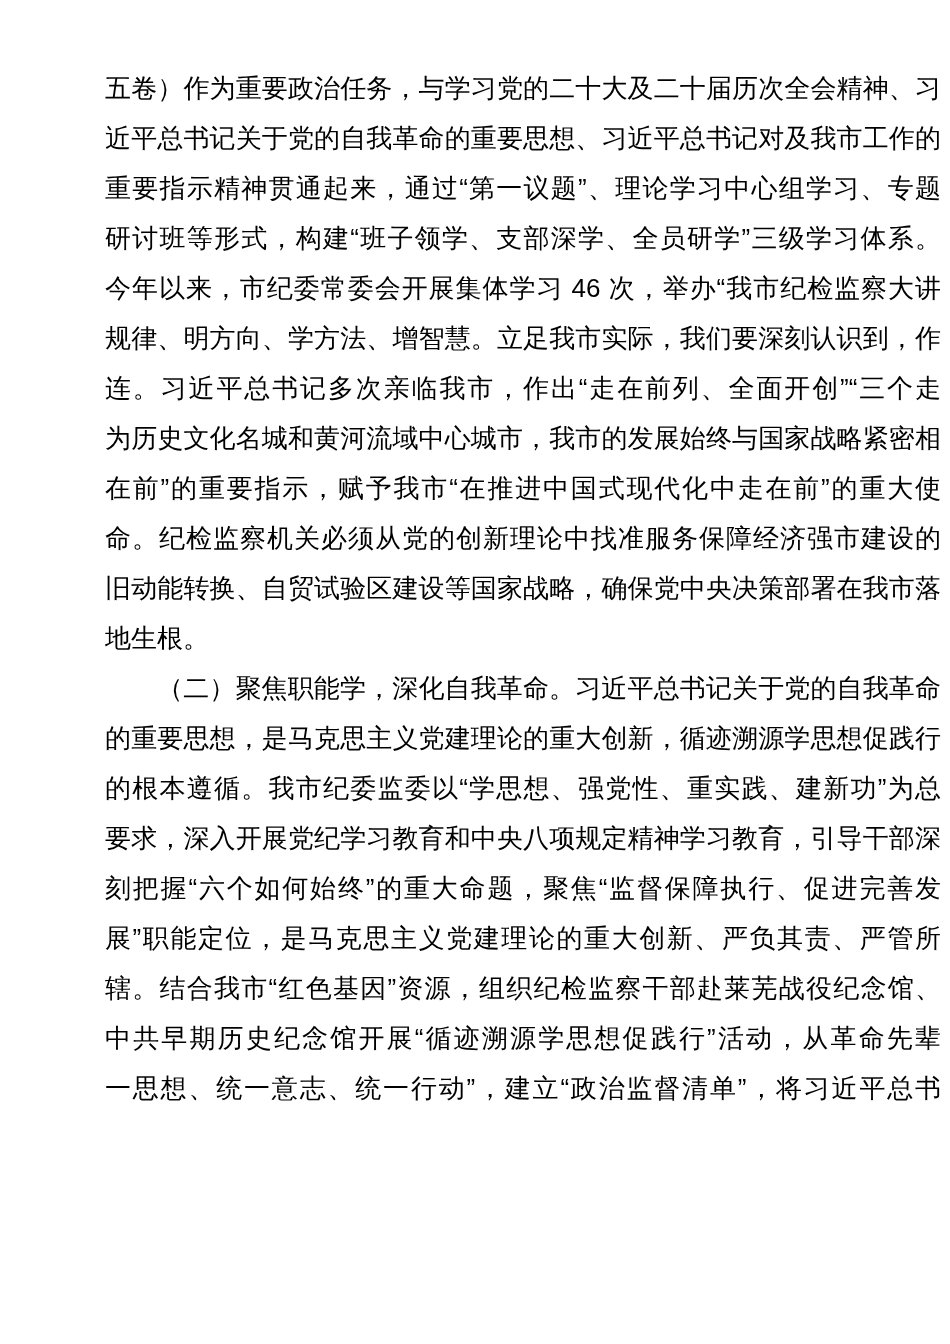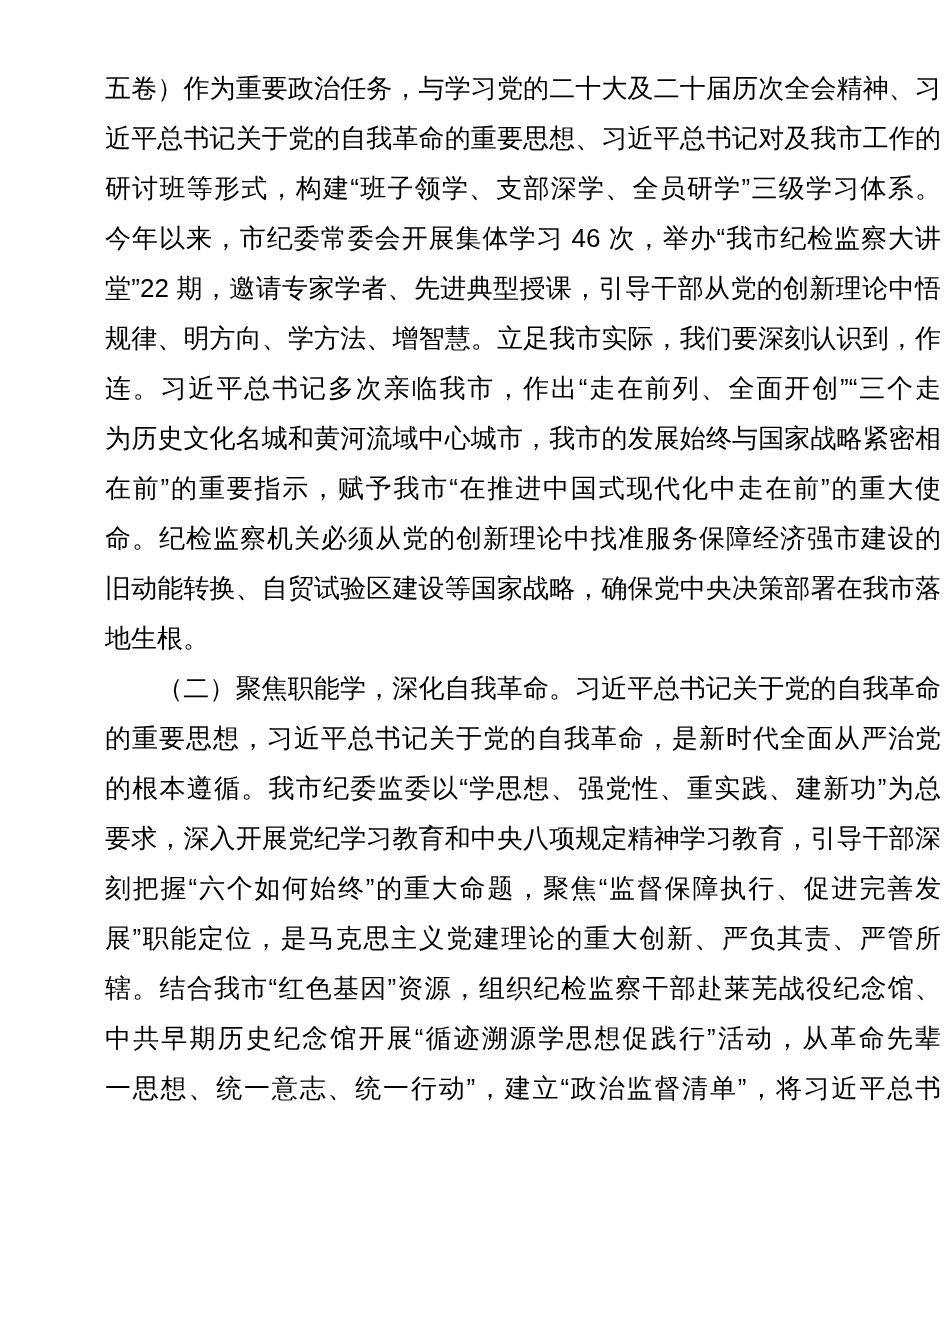--- a/index.html
+++ b/index.html
@@ -48,34 +48,34 @@
   }
 </style>
 </head>
 <body>
 
 <div class="page">
   <div class="doc-body">
       <div class="paragraph">
         <div class="line"><span class="run">五卷）作为重要政治任务，与学习党的二十大及二十届历次全会精神、习</span></div>
         <div class="line"><span class="run">近平总书记关于党的自我革命的重要思想、习近平总书记对及我市工作的</span></div>
+        <div class="line"><span class="run">重要指示精神贯通起来，通过“第一议题”、理论学习中心组学习、专题</span></div>
         <div class="line"><span class="run">研讨班等形式，构建“班子领学、支部深学、全员研学”三级学习体系。</span></div>
         <div class="line"><span class="run">今年以来，市纪委常委会开展集体学习 46 次，举办“我市纪检监察大讲</span></div>
-        <div class="line"><span class="run">堂”22 期，邀请专家学者、先进典型授课，引导干部从党的创新理论中悟</span></div>
         <div class="line"><span class="run">规律、明方向、学方法、增智慧。立足我市实际，我们要深刻认识到，作</span></div>
         <div class="line"><span class="run">连。习近平总书记多次亲临我市，作出“走在前列、全面开创”“三个走</span></div>
         <div class="line"><span class="run">为历史文化名城和黄河流域中心城市，我市的发展始终与国家战略紧密相</span></div>
         <div class="line"><span class="run">在前”的重要指示，赋予我市“在推进中国式现代化中走在前”的重大使</span></div>
         <div class="line"><span class="run">命。纪检监察机关必须从党的创新理论中找准服务保障经济强市建设的</span></div>
         <div class="line"><span class="run">旧动能转换、自贸试验区建设等国家战略，确保党中央决策部署在我市落</span></div>
         <div class="line para-end"><span class="run">地生根。</span></div>
       </div>
       <div class="paragraph">
         <div class="line indent"><span class="run bold">（二）聚焦职能学，深化自我革命。</span><span class="run">习近平总书记关于党的自我革命</span></div>
-        <div class="line"><span class="run">的重要思想，习近平总书记关于党的自我革命，是新时代全面从严治党</span></div>
+        <div class="line"><span class="run">的重要思想，是马克思主义党建理论的重大创新，循迹溯源学思想促践行</span></div>
         <div class="line"><span class="run">的根本遵循。我市纪委监委以“学思想、强党性、重实践、建新功”为总</span></div>
         <div class="line"><span class="run">要求，深入开展党纪学习教育和中央八项规定精神学习教育，引导干部深</span></div>
         <div class="line"><span class="run">刻把握“六个如何始终”的重大命题，聚焦“监督保障执行、促进完善发</span></div>
         <div class="line"><span class="run">展”职能定位，是马克思主义党建理论的重大创新、严负其责、严管所</span></div>
         <div class="line"><span class="run">辖。结合我市“红色基因”资源，组织纪检监察干部赴莱芜战役纪念馆、</span></div>
         <div class="line"><span class="run">中共早期历史纪念馆开展“循迹溯源学思想促践行”活动，从革命先辈</span></div>
         <div class="line"><span class="run">一思想、统一意志、统一行动”，建立“政治监督清单”，将习近平总书</span></div>
       </div>
     </div>
 </div>

